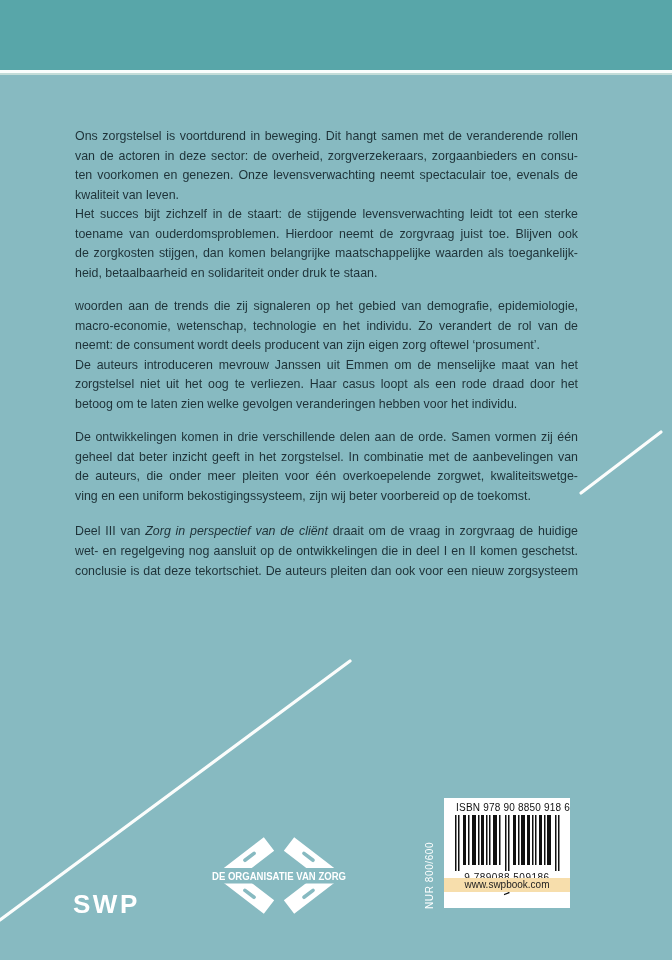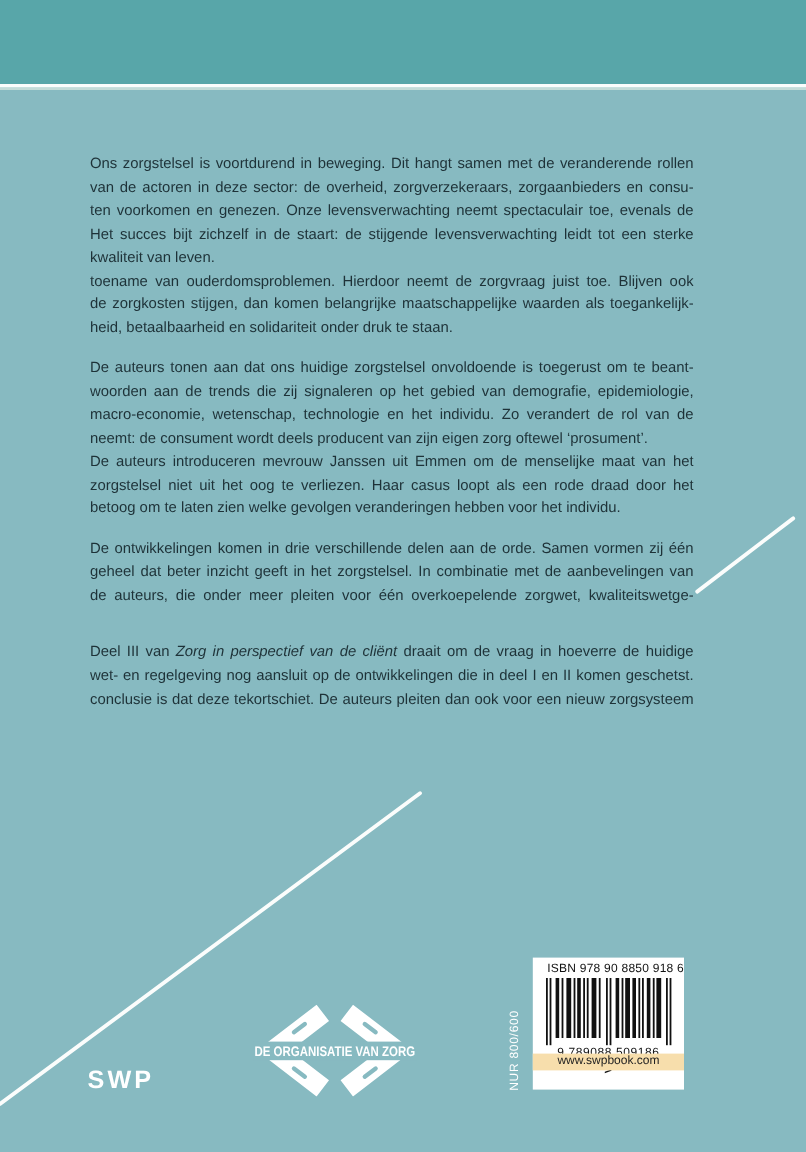--- a/index.html
+++ b/index.html
@@ -11,31 +11,31 @@
   .top-band{position:absolute;top:0;left:0;width:672px;height:70px;background:#58a6a9;}
   .sep1{position:absolute;top:70px;left:0;width:672px;height:3px;background:#fafdfc;}
   .sep2{position:absolute;top:73px;left:0;width:672px;height:2px;background:#c3dcd8;}
   .diagonals{position:absolute;top:0;left:0;width:672px;height:960px;pointer-events:none;}
 
   .body-text{
     position:absolute;left:75px;top:127px;width:503px;
     color:#1e3238;font-size:12.4px;
   }
   .para{margin:0 0 14px 0;padding:0;}
-  .para3{margin-bottom:28px;}
+  .para3{margin-bottom:16px;}
   .line{
     line-height:19.5px;max-height:20px;overflow:hidden;
     text-align:justify;text-align-last:justify;
   }
   .line.end{text-align-last:left;}
   .line i{font-style:italic;}
 
   .swp-logo{
     position:absolute;left:73px;top:889px;
-    color:#ffffff;font-size:21px;font-weight:bold;letter-spacing:2.5px;
+    color:#ffffff;font-size:26px;font-weight:bold;letter-spacing:2.5px;
   }
   .org-logo{position:absolute;left:211px;top:837px;width:136px;height:77px;}
 
   .nur{
     position:absolute;left:424px;top:843px;height:66px;
     color:#ffffff;font-size:10px;letter-spacing:0.6px;
     writing-mode:vertical-rl;transform:rotate(180deg);
     white-space:nowrap;
   }
 
@@ -67,45 +67,45 @@
   <svg class="diagonals" viewBox="0 0 672 960">
     <line x1="350" y1="661" x2="0" y2="920" stroke="#fbfdfc" stroke-width="3.2" stroke-linecap="round"></line>
     <line x1="581" y1="493" x2="661" y2="432" stroke="#fbfdfc" stroke-width="3.2" stroke-linecap="round"></line>
   </svg>
 
   <div class="body-text">
     <div class="para">
       <div class="line">Ons zorgstelsel is voortdurend in beweging. Dit hangt samen met de veranderende rollen</div>
       <div class="line">van de actoren in deze sector: de overheid, zorgverzekeraars, zorgaanbieders en consu-</div>
       <div class="line">ten voorkomen en genezen. Onze levensverwachting neemt spectaculair toe, evenals de</div>
+      <div class="line end">kwaliteit van leven.</div>
       <div class="line">Het succes bijt zichzelf in de staart: de stijgende levensverwachting leidt tot een sterke</div>
-      <div class="line end">kwaliteit van leven.</div>
       <div class="line">toename van ouderdomsproblemen. Hierdoor neemt de zorgvraag juist toe. Blijven ook</div>
       <div class="line">de zorgkosten stijgen, dan komen belangrijke maatschappelijke waarden als toegankelijk-</div>
       <div class="line end">heid, betaalbaarheid en solidariteit onder druk te staan.</div>
     </div>
 
     <div class="para">
-      <div class="line">De auteurs tonen aan dat ons huidige zorgstelsel onvoldoende is toegerust om te beant-</div>
       <div class="line">woorden aan de trends die zij signaleren op het gebied van demografie, epidemiologie,</div>
       <div class="line">macro-economie, wetenschap, technologie en het individu. Zo verandert de rol van de</div>
       <div class="line end">neemt: de consument wordt deels producent van zijn eigen zorg oftewel ‘prosument’.</div>
       <div class="line">De auteurs introduceren mevrouw Janssen uit Emmen om de menselijke maat van het</div>
       <div class="line">zorgstelsel niet uit het oog te verliezen. Haar casus loopt als een rode draad door het</div>
       <div class="line end">betoog om te laten zien welke gevolgen veranderingen hebben voor het individu.</div>
     </div>
 
     <div class="para para3">
       <div class="line">De ontwikkelingen komen in drie verschillende delen aan de orde. Samen vormen zij één</div>
       <div class="line">geheel dat beter inzicht geeft in het zorgstelsel. In combinatie met de aanbevelingen van</div>
       <div class="line">de auteurs, die onder meer pleiten voor één overkoepelende zorgwet, kwaliteitswetge-</div>
+      <div class="line end">ving en een uniform bekostigingssysteem, zijn wij beter voorbereid op de toekomst.</div>
     </div>
 
     <div class="para">
-      <div class="line"><span>Deel III van </span><i>Zorg in perspectief van de cliënt</i><span> draait om de vraag in hoeverre de huidige</span></div>
+      <div class="line"><span>Deel III van </span><i>Zorg in perspectief van de cliënt</i><span> draait om de vraag in zorgvraag de huidige</span></div>
       <div class="line">wet- en regelgeving nog aansluit op de ontwikkelingen die in deel I en II komen geschetst. De</div>
       <div class="line">conclusie is dat deze tekortschiet. De auteurs pleiten dan ook voor een nieuw zorgsysteem</div>
     </div>
   </div>
 
   <div class="swp-logo">SWP</div>
 
   <svg class="org-logo" viewBox="0 0 136 77">
 
     <path d="M58,7 L17,38.5 L58,70" fill="none" stroke="#ffffff" stroke-width="17"></path>

